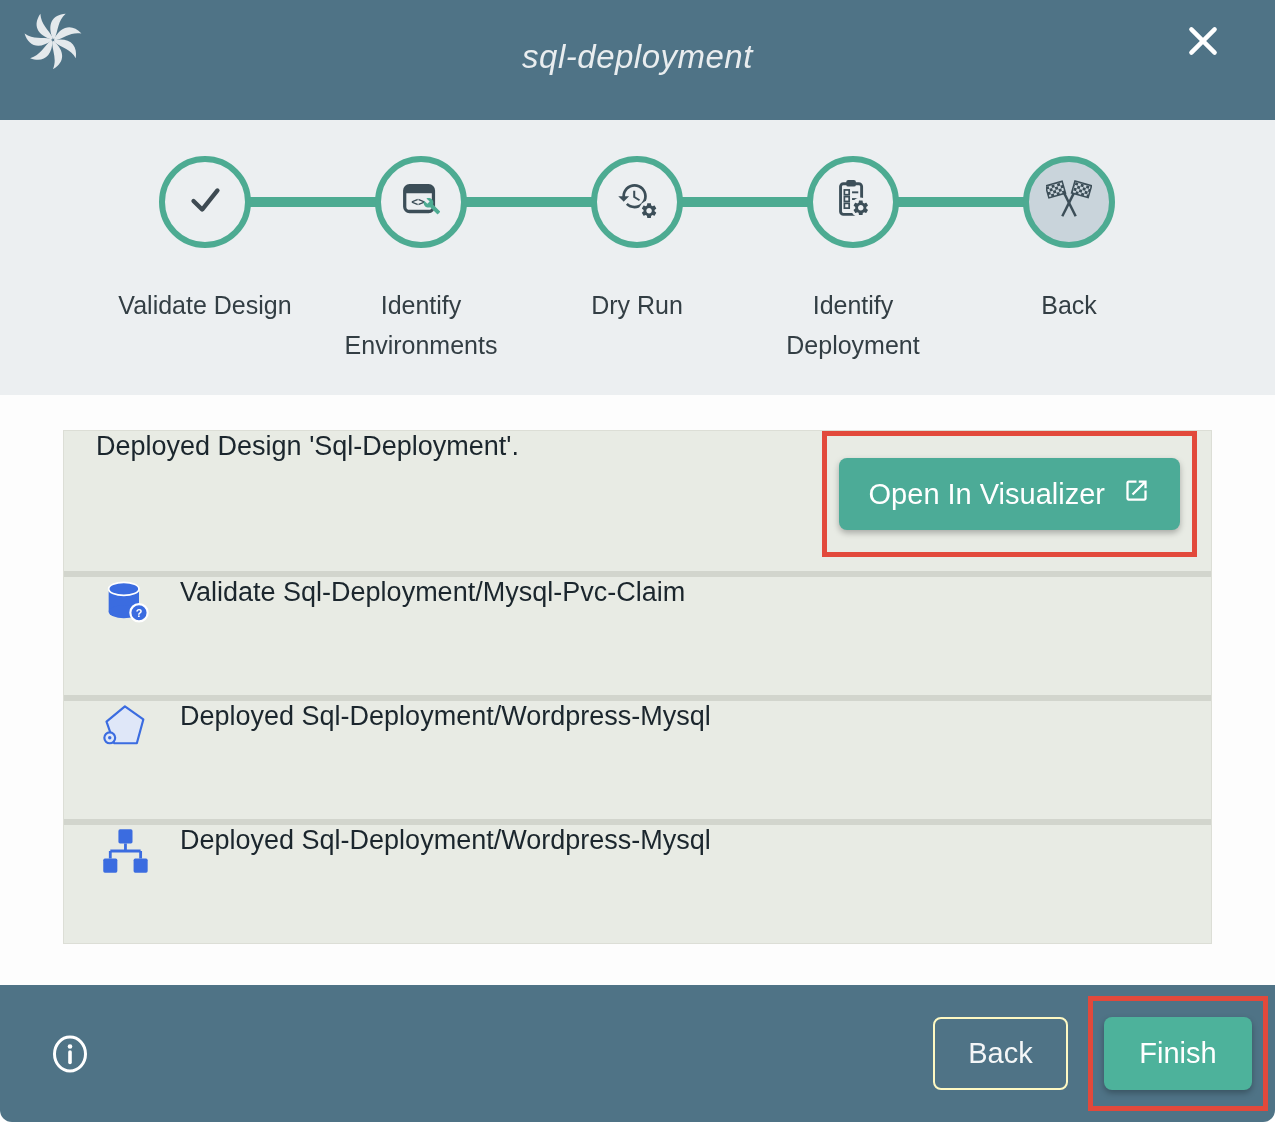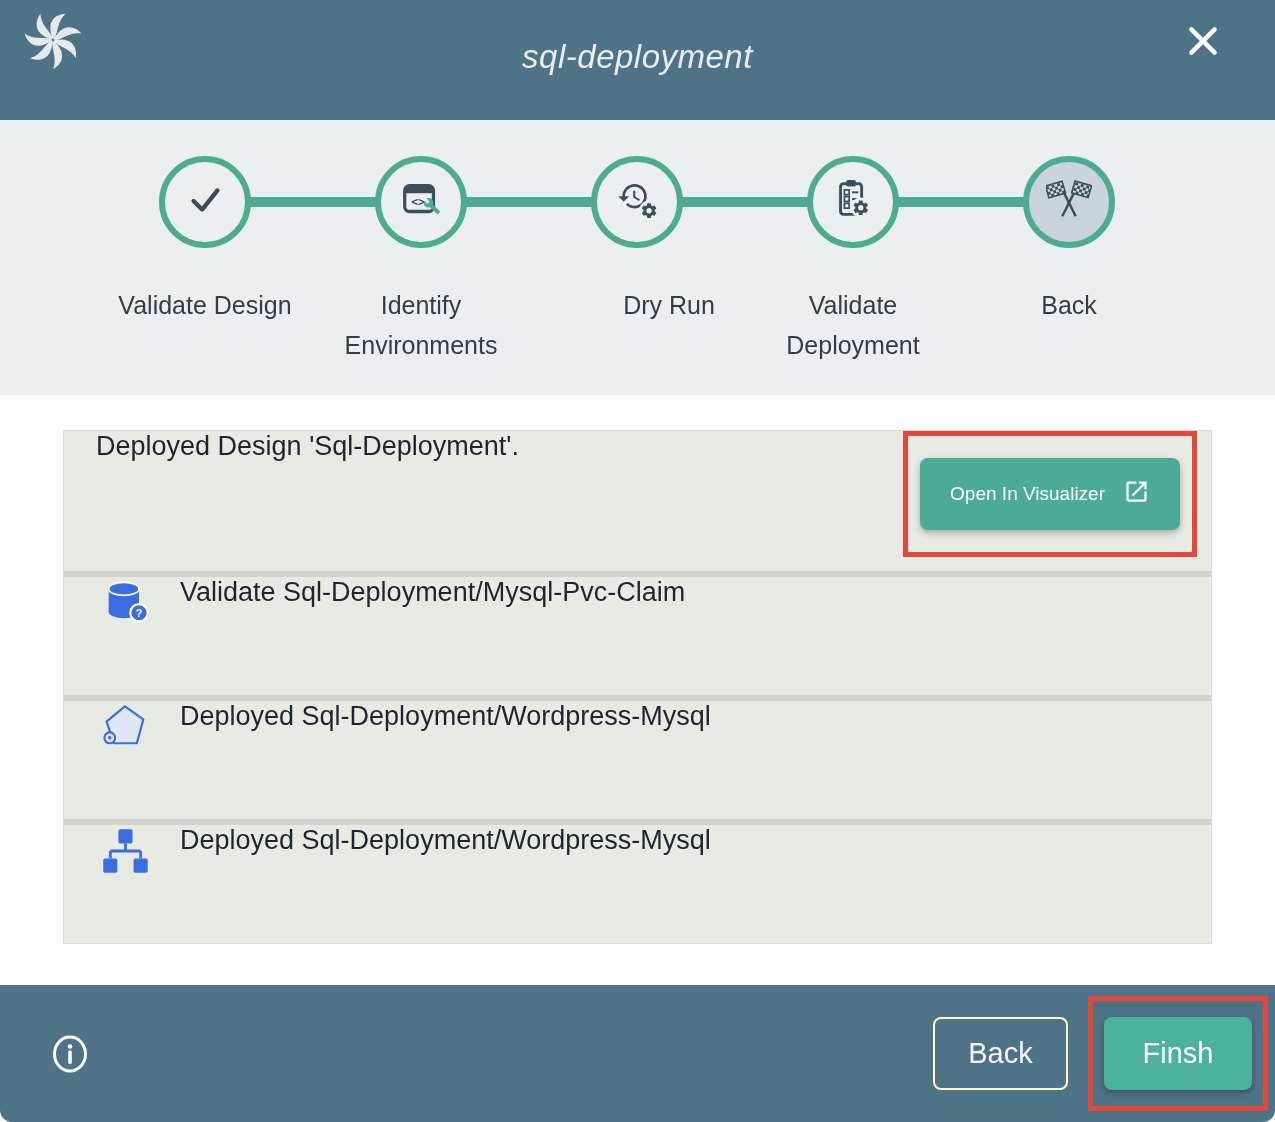--- a/index.html
+++ b/index.html
@@ -14,36 +14,36 @@
   .close-btn{position:absolute;right:52px;top:22px;width:40px;height:40px;background:none;border:none;padding:0;cursor:pointer;}
 
   
   .stepper{position:relative;height:275px;background:#eceff1;}
   .connector{position:absolute;left:205px;top:77px;width:864px;height:10px;background:#4dab92;border-radius:5px;}
   .circle{position:absolute;top:36px;width:92px;height:92px;box-sizing:border-box;border:6px solid #4dab92;
           border-radius:50%;background:#eceff1;display:flex;align-items:center;justify-content:center;cursor:pointer;}
   .circle.active{background:#c9d4db;}
   .s1{left:159px}.s2{left:375px}.s3{left:591px}.s4{left:807px}.s5{left:1023px}
   .slabel{position:absolute;top:166px;width:180px;text-align:center;font-size:25px;line-height:1.58;color:#333e44;}
-  .l1{left:115px}.l2{left:331px}.l3{left:579px}.l4{left:763px}.l5{left:979px}
+  .l1{left:115px}.l2{left:331px}.l3{left:547px}.l4{left:763px}.l5{left:979px}
 
   
   .content{position:relative;height:590px;background:#fdfdfd;}
   .card{position:absolute;left:63px;top:35px;width:1149px;box-sizing:border-box;
         display:flex;flex-direction:column;gap:6px;background:#d2d5cd;border:1px solid #dcded6;}
   .row{background:#e8ebe4;display:flex;align-items:flex-start;}
   .row.summary{height:140px;padding:0 14px 0 32px;box-sizing:border-box;}
   .row.item{height:118px;padding:0 14px 0 36px;box-sizing:border-box;gap:28px;}
   .rowtext{font-size:27px;color:#1b262d;}
   .spacer{flex:1;}
   .icon52{width:52px;height:52px;flex:0 0 52px;}
 
   .redbox{border:5px solid #e2493b;padding:22px 12px;background:transparent;}
   .teal-btn{display:flex;align-items:center;gap:18px;height:72px;padding:0 30px;
-            background:#4cab97;color:#fff;font-size:19px;font-family:inherit;border:none;border-radius:8px;
+            background:#4cab97;color:#fff;font-size:29px;font-family:inherit;border:none;border-radius:8px;
             box-shadow:0 3px 6px rgba(0,0,0,.28);cursor:pointer;}
 
   
   .footer{position:relative;height:137px;background:#4f7386;display:flex;align-items:center;padding-left:50px;}
   .info-btn{background:none;border:none;padding:0;cursor:pointer;width:40px;height:42px;}
   .back-btn{height:73px;width:135px;background:transparent;border:2px solid #fef9c3;border-radius:8px;
             color:#f4f6f7;font-size:29px;font-family:inherit;cursor:pointer;}
   .redbox2{border:5px solid #e2493b;padding:16px 11px;margin-left:20px;margin-right:7px;}
   .finish-btn{height:73px;width:148px;background:#4db29b;border:none;border-radius:8px;color:#fff;
               font-size:29px;font-family:inherit;box-shadow:0 3px 6px rgba(0,0,0,.28);cursor:pointer;}
@@ -149,21 +149,21 @@
           <g transform="rotate(16 33 9)">
             <rect x="29" y="5" width="18" height="13" fill="url(#chk)" stroke="#3c4e58" stroke-width="1.6"></rect>
           </g>
         </svg>
       </span>
     </div>
 
     <div class="slabel l2">Identify Environments</div>
     <div class="slabel l1">Validate Design</div>
     <div class="slabel l3">Dry Run</div>
-    <div class="slabel l4">Validate Deployment</div>
+    <div class="slabel l4">Identify Deployment</div>
     <div class="slabel l5">Back</div>
   </section>
 
   <section class="content">
     <div class="card">
 
       <div class="row summary">
         <span class="rowtext">Deployed Design 'Sql-Deployment'.</span>
         <div class="spacer"></div>
         <div class="redbox">
@@ -221,17 +221,17 @@
     <button class="info-btn">
       <svg viewBox="0 0 40 40" width="40" height="42">
         <ellipse cx="20" cy="20" rx="15.5" ry="17" fill="none" stroke="#ffffff" stroke-width="3"></ellipse>
         <circle cx="20" cy="12.5" r="2.3" fill="#ffffff"></circle>
         <path d="M20 18 V28.5" stroke="#ffffff" stroke-width="3.6" stroke-linecap="round"></path>
       </svg>
     </button>
     <div class="spacer"></div>
     <button class="back-btn">Back</button>
     <div class="redbox2">
-      <button class="finish-btn">Finsh</button>
+      <button class="finish-btn">Finish</button>
     </div>
   </footer>
 
 </div>
 
 </body></html>

